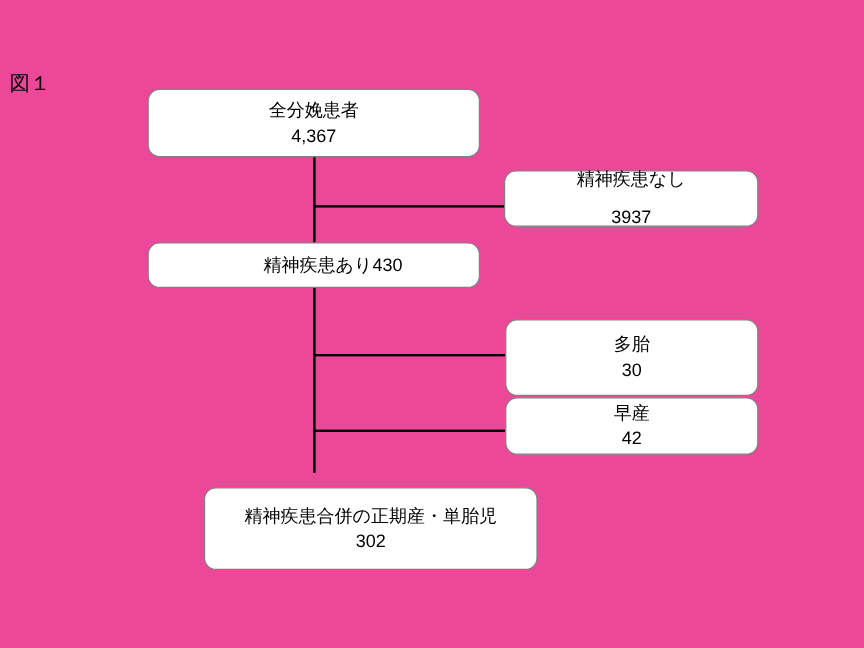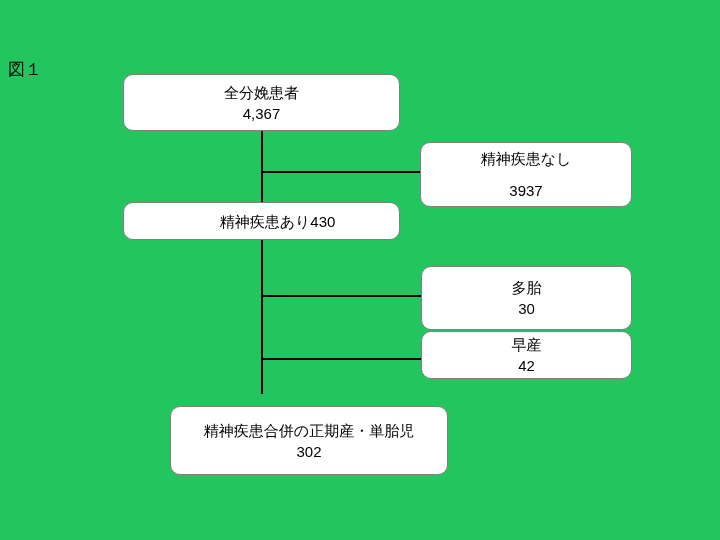--- a/index.html
+++ b/index.html
@@ -4,21 +4,21 @@
 <style>
   html, body {
     margin: 0;
     padding: 0;
     background: #ffffff;
   }
   .canvas {
     position: relative;
     width: 720px;
     height: 540px;
-    background: #22c55e;
+    background: #ec4899;
     font-family: "Liberation Sans", "DejaVu Sans", sans-serif;
     color: #000000;
     overflow: hidden;
   }
   .figure-label {
     position: absolute;
     left: 8px;
     top: 58px;
     font-size: 17px;
     font-weight: 400;
@@ -42,21 +42,21 @@
   .node span { display: block; white-space: nowrap; }
   .connector {
     position: absolute;
     background: #000000;
   }
   .connector.v { width: 1.5px; }
   .connector.h { height: 1.5px; }
 
   
   #node-all        { left: 123px; top: 74px;  width: 277px; height: 57px; }
-  #node-nomental   { left: 420px; top: 142px; width: 212px; height: 65px; gap: 11px; }
+  #node-nomental   { left: 420px; top: 142px; width: 212px; height: 47px; gap: 11px; }
   #node-mental     { left: 123px; top: 202px; width: 277px; height: 38px; padding-left: 32px; }
   #node-multiple   { left: 421px; top: 266px; width: 211px; height: 64px; }
   #node-preterm    { left: 421px; top: 331px; width: 211px; height: 48px; }
   #node-final      { left: 122px; top: 406px; width: 278px; height: 69px; margin-left: 48px; }
 
   
   #conn-v-top      { left: 261px; top: 131px; height: 71px; }
   #conn-h-nomental { left: 262px; top: 171px; width: 158px; }
   #conn-v-bottom   { left: 261px; top: 240px; height: 154px; }
   #conn-h-multiple { left: 262px; top: 295px; width: 159px; }

